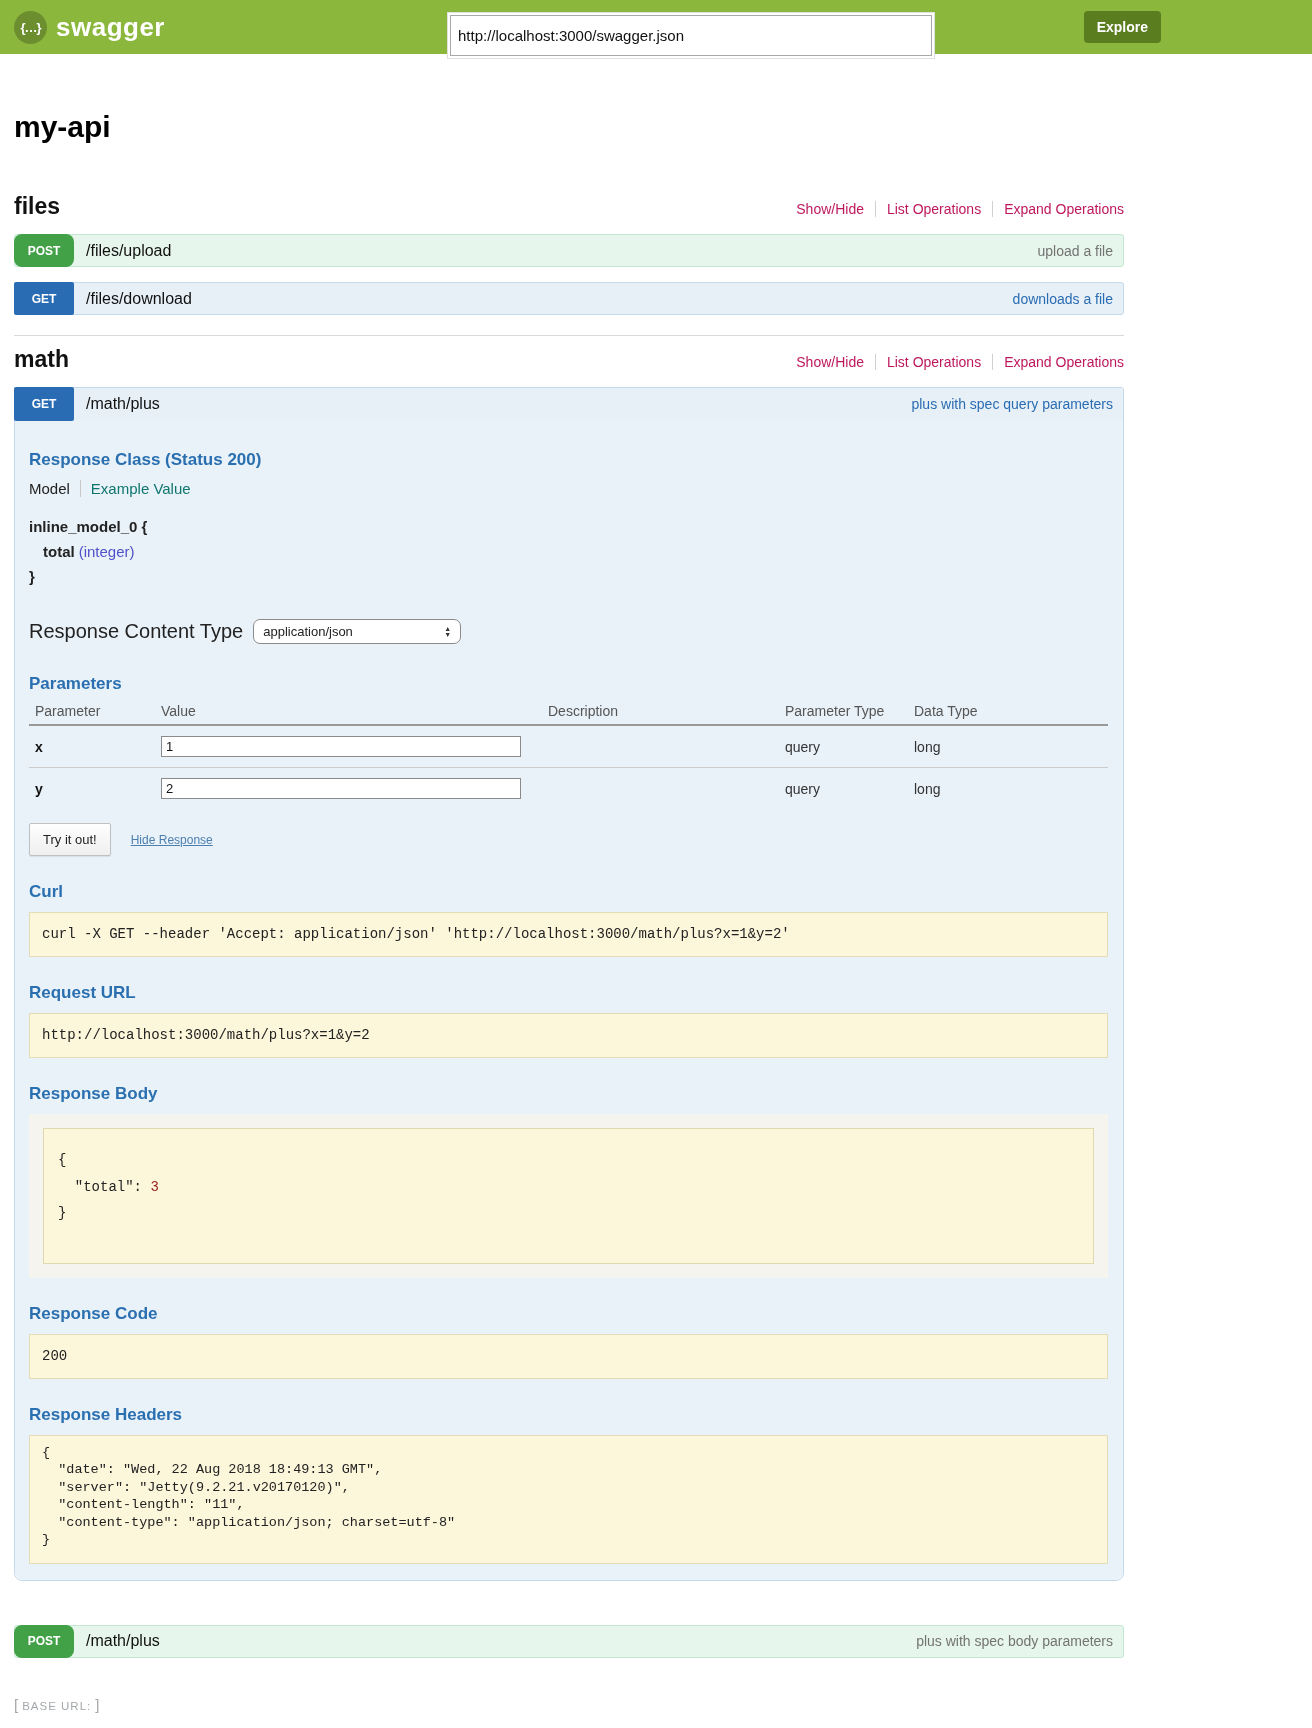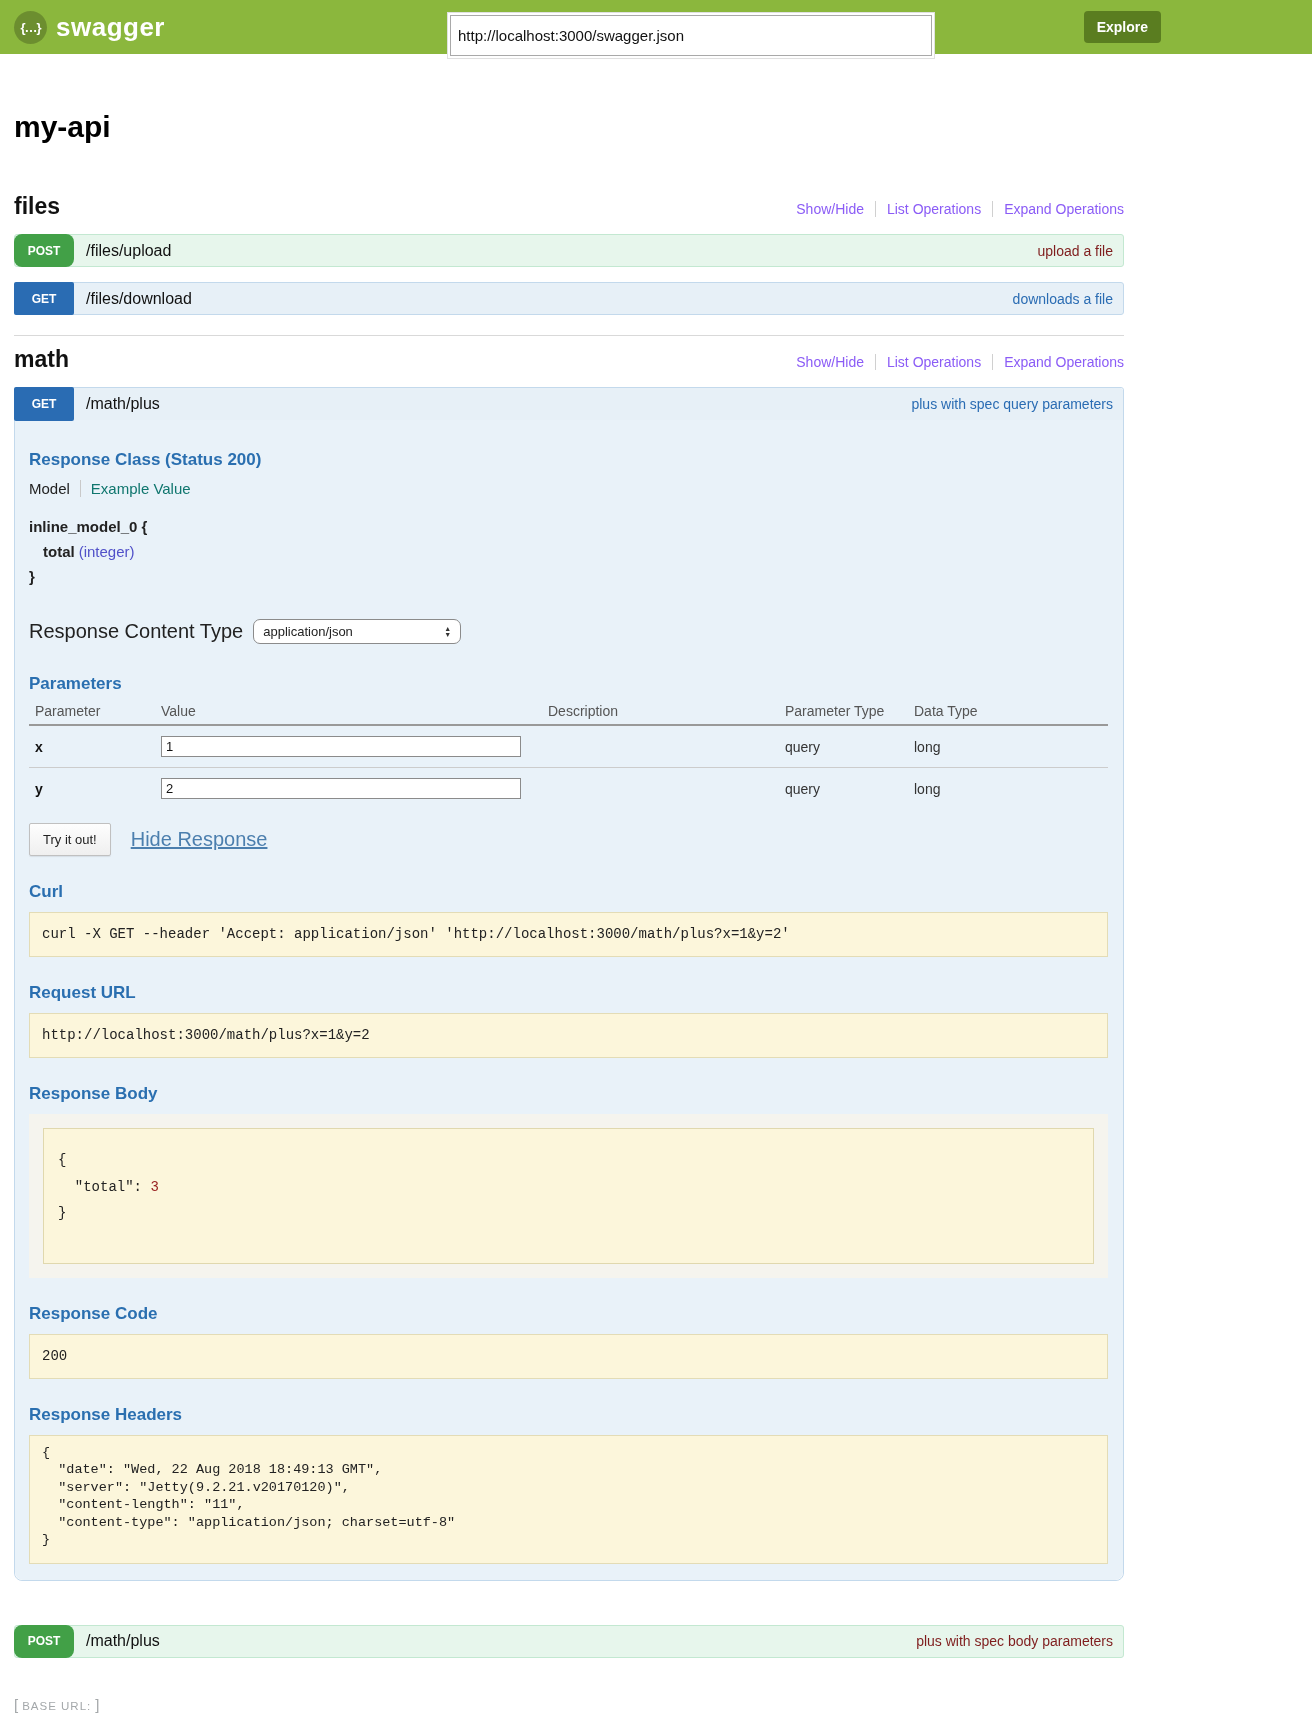--- a/index.html
+++ b/index.html
@@ -20,36 +20,36 @@
     font-weight:bold; font-size:14px; border:none; border-radius:4px; padding:8px 13px; cursor:pointer;
     font-family:"Liberation Sans", sans-serif; }
 
   
   .container { width:1110px; margin-left:14px; }
   h1.api-title { font-size:30px; font-weight:bold; color:#000; margin:56px 0 0 0; line-height:1.1; }
 
   .section-head { display:flex; align-items:baseline; justify-content:space-between; margin:46px 0 14px 0; }
   .section-head h2 { font-size:23px; font-weight:bold; color:#111; margin:0; }
   .controls { display:flex; font-size:14px; color:#666; }
-  .controls a { color:#8b5cf6; text-decoration:none; padding:0 11px; cursor:pointer;margin-top:12px; }
+  .controls a { color:#be185d; text-decoration:none; padding:0 11px; cursor:pointer;margin-top:12px; }
   .controls a:last-child { padding-right:0; }
   .controls a + a { border-left:1px solid #d0d0d0; }
 
   
   .op-row { display:flex; align-items:center; height:33px; border:1px solid; border-radius:3px; }
   .op-row.post { background:#e7f6ec; border-color:#c3e8d1; }
   .op-row.get  { background:#e7f0f7; border-color:#c3d9ec; }
   .op-row + .op-row { margin-top:15px; }
   .method-badge { width:60px; align-self:stretch; margin:-1px 0 -1px -1px; border-radius:2px;
     display:flex; align-items:center; justify-content:center; color:#fff; font-weight:bold; font-size:12px; }
   .post .method-badge { background:#42a047;border-radius:8px; }
   .get  .method-badge { background:#2a6cb3; }
   .op-path { font-size:16px; color:#111; margin-left:12px; cursor:pointer; }
   .op-summary { margin-left:auto; margin-right:10px; font-size:14px; cursor:pointer; }
-  .post .op-summary { color:#7f1d1d; }
+  .post .op-summary { color:#737373; }
   .get  .op-summary { color:#2a6cb3; }
 
   .divider { border:none; border-top:1px solid #d9d9d9; margin:20px 0 6px 0; }
 
   
   .op-expanded { border:1px solid #c3d9ec; border-radius:3px 3px 8px 8px; margin-top:0; }
   .op-expanded .op-row.get { border:none; border-radius:3px 3px 0 0; height:32px; }
   .panel { background:#e9f2f9; border-radius:0 0 8px 8px; padding:30px 15px 16px 14px; }
 
   .blue-h { color:#2a6fb0; font-size:17px; font-weight:bold; margin:26px 0 10px 0; }
@@ -79,21 +79,21 @@
   table.params td { padding:10px 6px; vertical-align:middle; }
   table.params tbody tr:not(:last-child) td { border-bottom:1px solid #ccc; }
   .param-name { font-weight:bold; color:#111; }
   .param-input { width:360px; height:21px; border:1px solid #8b8b8b; font-size:13px; padding:1px 4px;
     font-family:"Liberation Sans", sans-serif; color:#111; }
 
   .try-row { display:flex; align-items:center; margin-top:14px; }
   .try-btn { background:linear-gradient(#fefefe,#efefef); border:1px solid #c0c0c0; border-radius:2px;
     padding:8px 13px; font-size:13px; color:#222; cursor:pointer; box-shadow:0 1px 1px rgba(0,0,0,0.08);
     font-family:"Liberation Sans", sans-serif; }
-  .hide-response { margin-left:20px; color:#4c7fae; text-decoration:underline; font-size:20px; cursor:pointer; }
+  .hide-response { margin-left:20px; color:#4c7fae; text-decoration:underline; font-size:12px; cursor:pointer; }
 
   pre.code { background:#fcf6db; border:1px solid #e3dcb6; margin:0; padding:12px;
     font-family:"Liberation Mono","DejaVu Sans Mono",monospace; font-size:14px; color:#222;
     white-space:pre-wrap; line-height:1.35; }
   pre.code.tight { font-size:13.5px; line-height:1.3; padding:8px 12px 14px 12px; }
 
   .body-outer { background:#f5f4ee; padding:14px; }
   pre.body-code { background:#fcf6db; border:1px solid #e0d8ae; margin:0; padding:18px 14px 36px 14px;
     font-family:"Liberation Mono","DejaVu Sans Mono",monospace; font-size:14px; color:#222;
     line-height:1.9; white-space:pre-wrap; }

